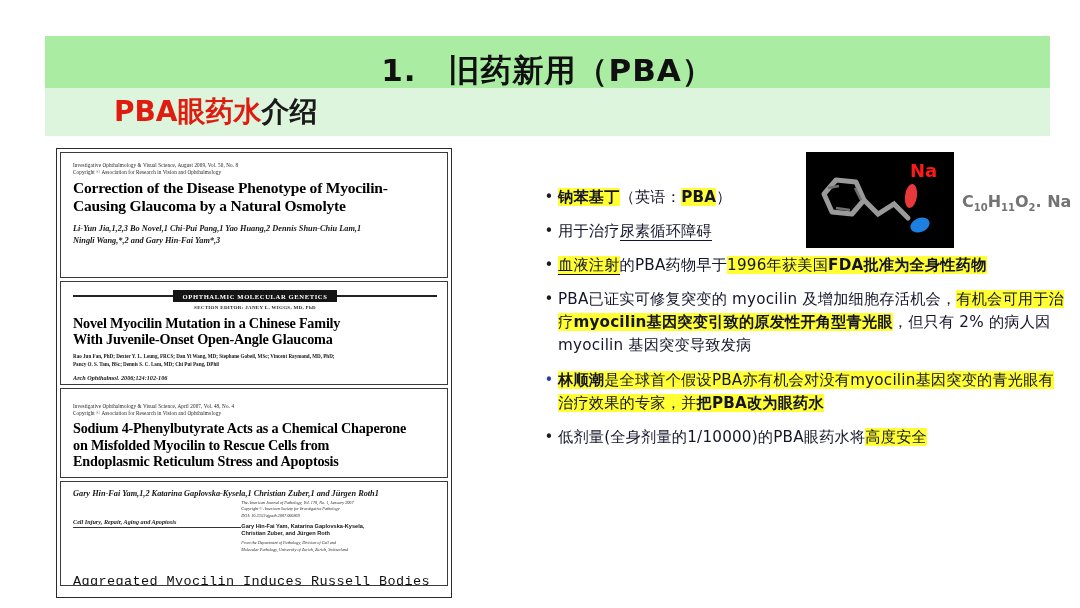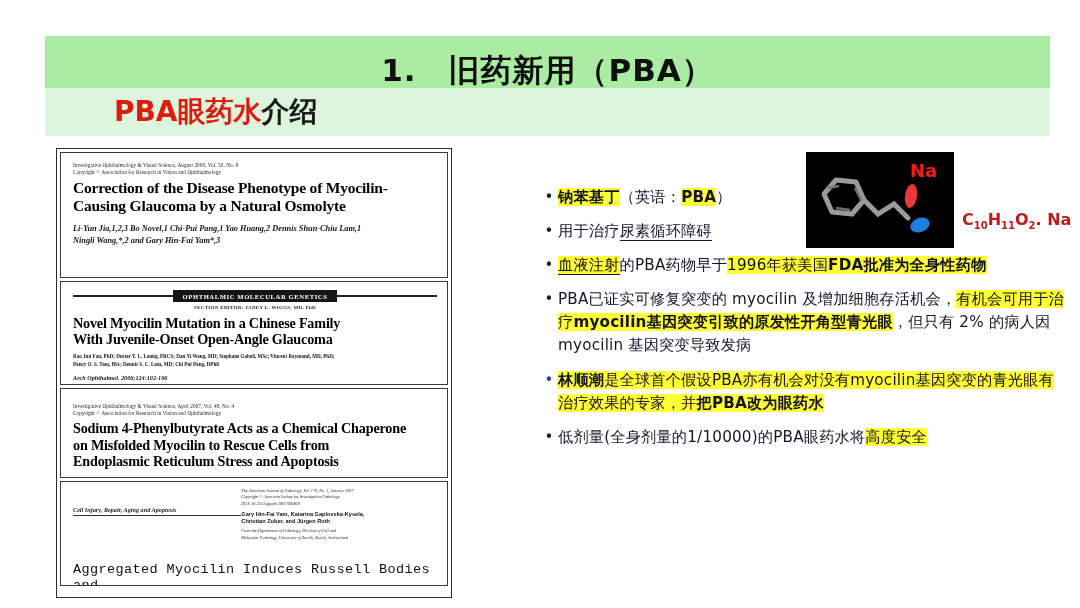--- a/index.html
+++ b/index.html
@@ -221,25 +221,25 @@
     left: 104px;
     top: 8px;
     color: #ff1a1a;
     font-family: "DejaVu Sans", sans-serif;
     font-weight: bold;
     font-size: 18px;
   }
   #formula {
     position: absolute;
     left: 962px;
-    top: 210px;
+    top: 192px;
     font-family: "DejaVu Sans", sans-serif;
     font-weight: bold;
     font-size: 16px;
-    color: #b91c1c;
+    color: #737373;
     white-space: nowrap;
   }
   #formula sub { font-size: 10px; }
 
   
   #bullets {
     position: absolute;
     left: 540px;
     top: 186px;
     width: 525px;
@@ -325,20 +325,21 @@
       <div>Copyright © Association for Research in Vision and Ophthalmology</div>
     </div>
     <div class="paper-title-serif sm">
       <div>Sodium 4-Phenylbutyrate Acts as a Chemical Chaperone</div>
       <div>on Misfolded Myocilin to Rescue Cells from</div>
       <div>Endoplasmic Reticulum Stress and Apoptosis</div>
     </div>
   </div>
 
   <div class="paper" id="paper-4">
+    <div class="paper-authors" style="margin-top:0">Gary Hin-Fai Yam,1,2 Katarina Gaplovska-Kysela,1 Christian Zuber,1 and Jürgen Roth1</div>
     <div class="p4-top">
       <div class="p4-left">Cell Injury, Repair, Aging and Apoptosis</div>
       <div class="p4-right">
         <div class="p4-journal">
           <div>The American Journal of Pathology, Vol. 170, No. 1, January 2007</div>
           <div>Copyright © American Society for Investigative Pathology</div>
           <div>DOI: 10.2353/ajpath.2007.060869</div>
         </div>
         <div class="p4-authors">
           <div>Gary Hin-Fai Yam, Katarina Gaplovska-Kysela,</div>

